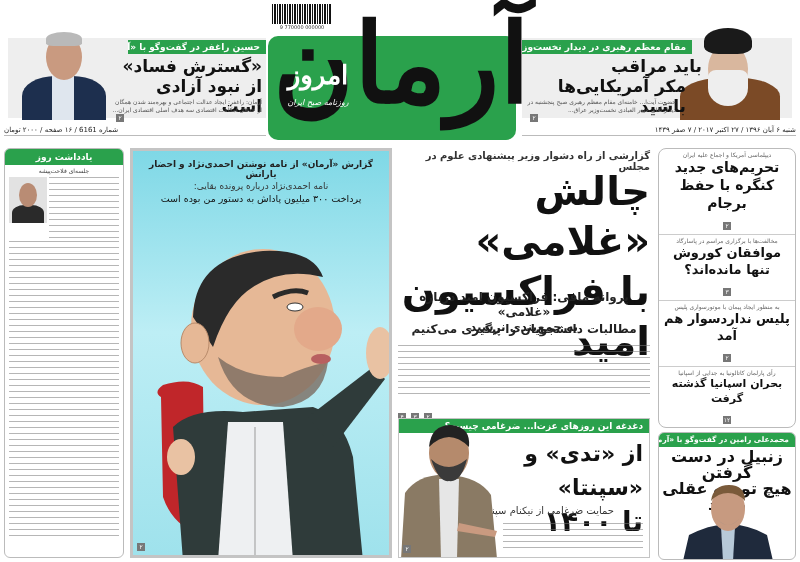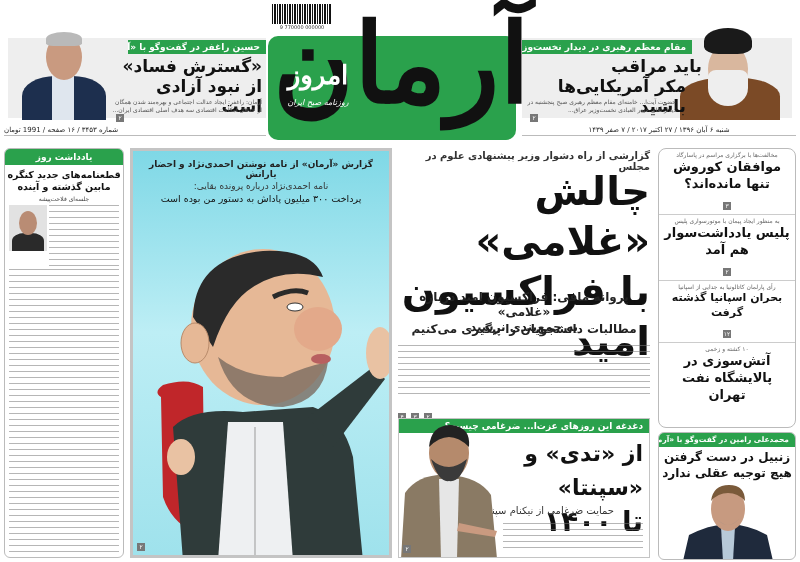--- a/index.html
+++ b/index.html
@@ -111,21 +111,21 @@
   }
   .rc-item { text-align: center; padding: 2px 3px 0; border-bottom: 1px solid #ccc; }
   .rc-kicker { font-size: 6px; color: #666; }
   .rc-head { font-weight: bold; color: #111; }
   .rc-badge { text-align: center; margin: 1px 0 2px; }
 
   .right-bottom {
     left: 658px; top: 432px; width: 138px; height: 128px; border: 1px solid #bbb; border-radius: 6px; background: #fff; overflow: hidden;
   }
   .right-bottom .green-tag { font-size: 7.5px; }
-  .rb-head { font-weight: bold; font-size: 12px; line-height: 16px; text-align: center; margin-top: 2px; }
+  .rb-head { font-weight: bold; font-size: 16px; line-height: 16px; text-align: center; margin-top: 2px; }
 </style>
 </head>
 <body>
 
 <div class="abs barcode"></div>
 <div class="abs barcode-num">9 770000 000000</div>
 
 <div class="abs logo-green"></div>
 <div class="abs logo-main">آرمان</div>
 <div class="abs logo-sub">امروز</div>
@@ -136,39 +136,38 @@
   <div class="person-body" style="left:4px; top:50px; width:84px; height:50px; background:#1d2f4e;"></div>
   <div class="person-body" style="left:34px; top:50px; width:22px; height:46px; background:#dfe6ee; border-radius:0;"></div>
   <div class="person-head" style="left:28px; top:8px; width:36px; height:46px; background:#c99a80;"></div>
   <div class="person-head" style="left:28px; top:6px; width:36px; height:14px; background:#b9b9b9; border-radius:50% 50% 20% 20%;"></div>
 </div>
 <div class="abs green-tag" style="left:128px; top:40px; width:138px;">حسین راغفر در گفت‌وگو با «آرمان»</div>
 <div class="abs hdr-title" style="left:112px; top:56px; width:150px;">«گسترش فساد»</div>
 <div class="abs hdr-title" style="left:112px; top:76px; width:150px;">از نبود آزادی است</div>
 <div class="abs hdr-body" style="left:112px; top:98px; width:150px; height:16px; overflow:hidden;">آرمان: راغفر: ایجاد عدالت اجتماعی و بهره‌مند شدن همگان از حداقل امکانات اقتصادی سه هدف اصلی اقتصادی ایران...</div>
 <span class="abs page-badge" style="left:116px; top:114px;">۲</span>
-<div class="abs dateline" style="left:4px; width:262px; text-align:left; direction:rtl;">شماره ۳۴۵۳ / ۱۶ صفحه / 1991 تومان</div>
+<div class="abs dateline" style="left:4px; width:262px; text-align:left; direction:rtl;">شماره 6161 / ۱۶ صفحه / ۲۰۰۰ تومان</div>
 
 <div class="abs hdr-right-box"></div>
 <div class="abs portrait" style="left:676px; top:26px; width:106px; height:94px;">
   <div class="person-body" style="left:4px; top:52px; width:100px; height:46px; background:#7b4a26;"></div>
   <div class="person-head" style="left:32px; top:18px; width:40px; height:50px; background:#d9b79e;"></div>
   <div class="person-head" style="left:32px; top:44px; width:40px; height:36px; background:#eeeeee; border-radius:20% 20% 50% 50%;"></div>
   <div class="person-head" style="left:28px; top:2px; width:48px; height:26px; background:#1a1a1a; border-radius:50% 50% 30% 30%;"></div>
 </div>
 <div class="abs green-tag" style="left:522px; top:40px; width:170px;">مقام معظم رهبری در دیدار نخست‌وزیر عراق</div>
 <div class="abs hdr-title" style="left:542px; top:56px; width:160px;">باید مراقب</div>
 <div class="abs hdr-title" style="left:526px; top:76px; width:160px;">مکر آمریکایی‌ها باشید</div>
 <div class="abs hdr-body" style="left:526px; top:98px; width:150px; height:16px; overflow:hidden;">حضرت آیت‌ا... خامنه‌ای مقام معظم رهبری صبح پنجشنبه در دیدار آقای حیدر العبادی نخست‌وزیر عراق...</div>
 <span class="abs page-badge" style="left:530px; top:114px;">۲</span>
-<div class="abs dateline" style="left:522px; width:274px; text-align:center;">شنبه ۶ آبان ۱۳۹۶ / ۲۷ اکتبر ۲۰۱۷ / ۷ صفر ۱۴۳۹</div>
+<div class="abs dateline" style="left:522px; width:274px; text-align:right;">شنبه ۶ آبان ۱۳۹۶ / ۲۷ اکتبر ۲۰۱۷ / ۷ صفر ۱۴۳۹</div>
 
 <div class="abs left-col">
   <div class="col-head">یادداشت روز</div>
-  <div class="ed-title">قطعنامه‌های جدید کنگره مابین گذشته و آینده</div>
   <div class="ed-author">جلسه‌ای فلاحت‌پیشه</div>
   <div style="position:relative; height:64px; margin:0 4px;">
     <div style="position:absolute; left:0; top:0; width:38px; height:46px; background:#e2e2e2; overflow:hidden;">
       <div style="position:absolute; left:3px; top:28px; width:32px; height:20px; background:#2a2a2a; border-radius:40% 40% 0 0;"></div>
       <div style="position:absolute; left:10px; top:6px; width:18px; height:24px; background:#b98c74; border-radius:50%;"></div>
     </div>
     <div class="text-lines" style="position:absolute; right:0; top:0; width:70px; height:62px;"></div>
   </div>
   <div class="text-lines" style="margin:0 4px; height:300px;"></div>
 
@@ -243,27 +242,32 @@
     <ellipse cx="50" cy="30" rx="20" ry="26" fill="#b58a6c"></ellipse>
     <path d="M30 24 Q32 2 52 2 Q72 4 70 24 Q60 14 50 14 Q40 14 30 24 Z" fill="#222"></path>
     <path d="M32 36 Q40 60 50 58 Q62 60 68 36 Q58 44 50 44 Q40 44 32 36 Z" fill="#3a3a3a"></path>
     <path d="M60 100 L98 108 L96 114 L58 108 Z" fill="#c99a80"></path>
   </svg>
   <span class="page-badge" style="position:absolute; left:4px; bottom:4px;">۲</span>
 </div>
 
 <div class="abs right-col">
   <div class="rc-item">
+    <div class="rc-kicker">دیپلماسی آمریکا و اجماع علیه ایران</div>
+    <div class="rc-head" style="font-size:14px; line-height:18px;">تحریم‌های جدید کنگره با حفظ برجام</div>
+    <div class="rc-badge"><span class="page-badge">۲</span></div>
+  </div>
+  <div class="rc-item">
     <div class="rc-kicker">مخالفت‌ها با برگزاری مراسم در پاسارگاد</div>
     <div class="rc-head" style="font-size:13px; line-height:17px;">موافقان کوروش تنها مانده‌اند؟</div>
     <div class="rc-badge"><span class="page-badge">۳</span></div>
   </div>
   <div class="rc-item">
     <div class="rc-kicker">به منظور ایجاد پیمان با موتورسواری پلیس</div>
-    <div class="rc-head" style="font-size:13px; line-height:17px;">پلیس یادداشت‌سوار هم آمد</div>
+    <div class="rc-head" style="font-size:13px; line-height:17px;">پلیس ندارد‌سوار هم آمد</div>
     <div class="rc-badge"><span class="page-badge">۲</span></div>
   </div>
   <div class="rc-item">
     <div class="rc-kicker">رأی پارلمان کاتالونیا به جدایی از اسپانیا</div>
     <div class="rc-head" style="font-size:11px; line-height:15px;">بحران اسپانیا گذشته گرفت</div>
     <div class="rc-badge"><span class="page-badge">۱۲</span></div>
   </div>
   <div class="rc-item" style="border-bottom:none;">
     <div class="rc-kicker">۱۰ کشته و زخمی</div>
     <div class="rc-head" style="font-size:13px; line-height:17px;">آتش‌سوزی در پالایشگاه نفت تهران</div>

